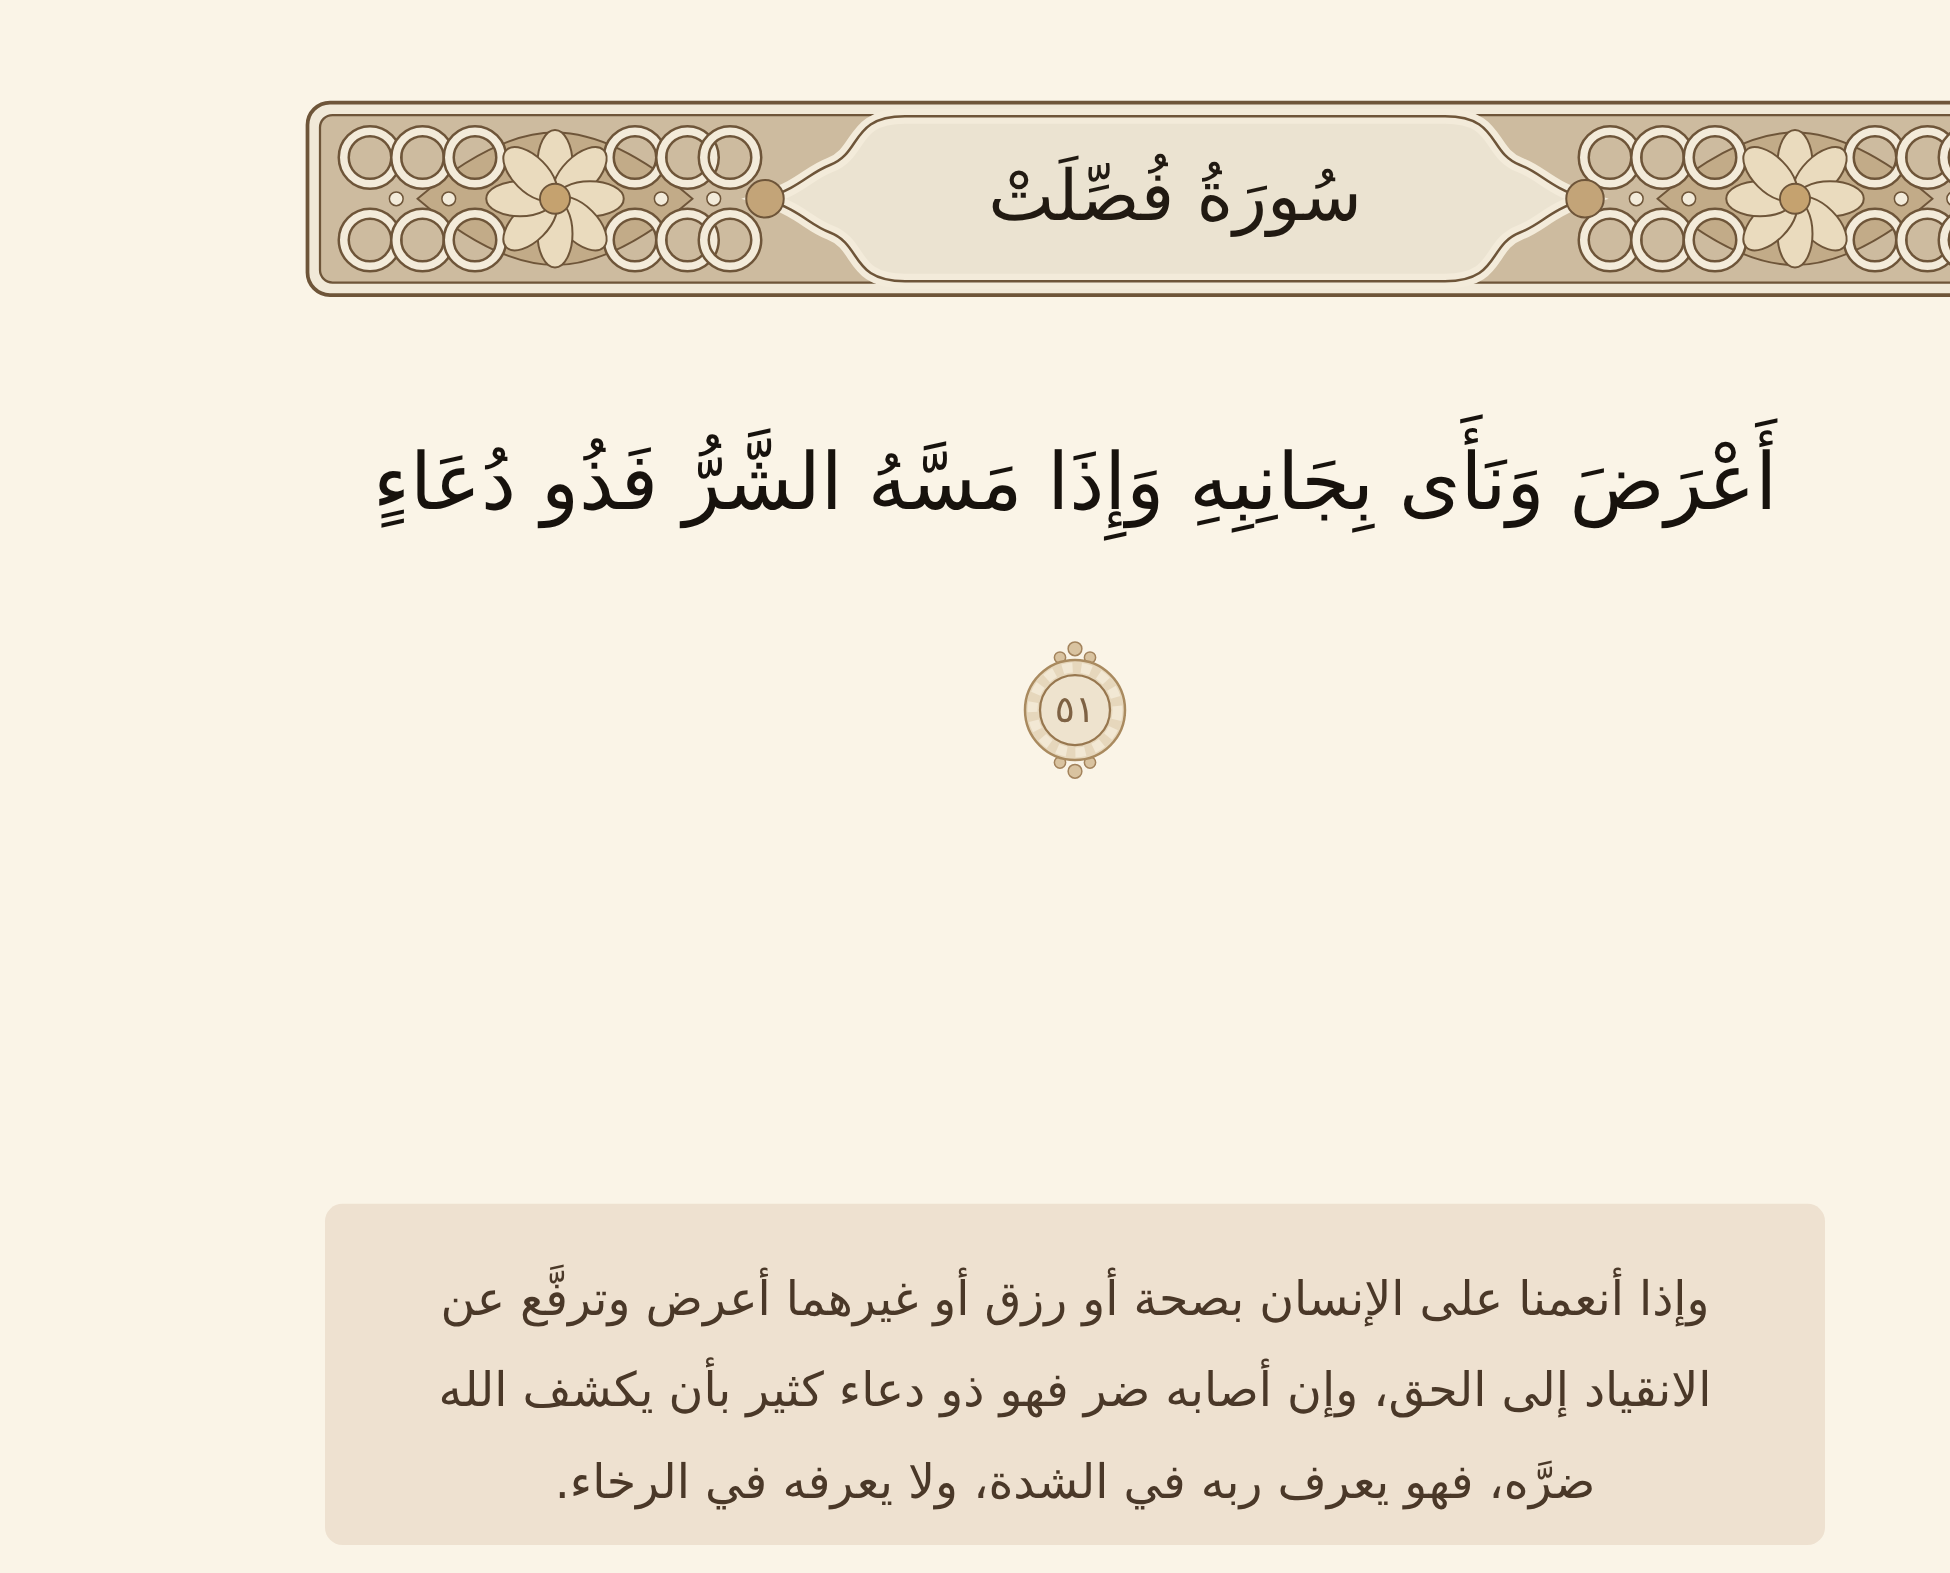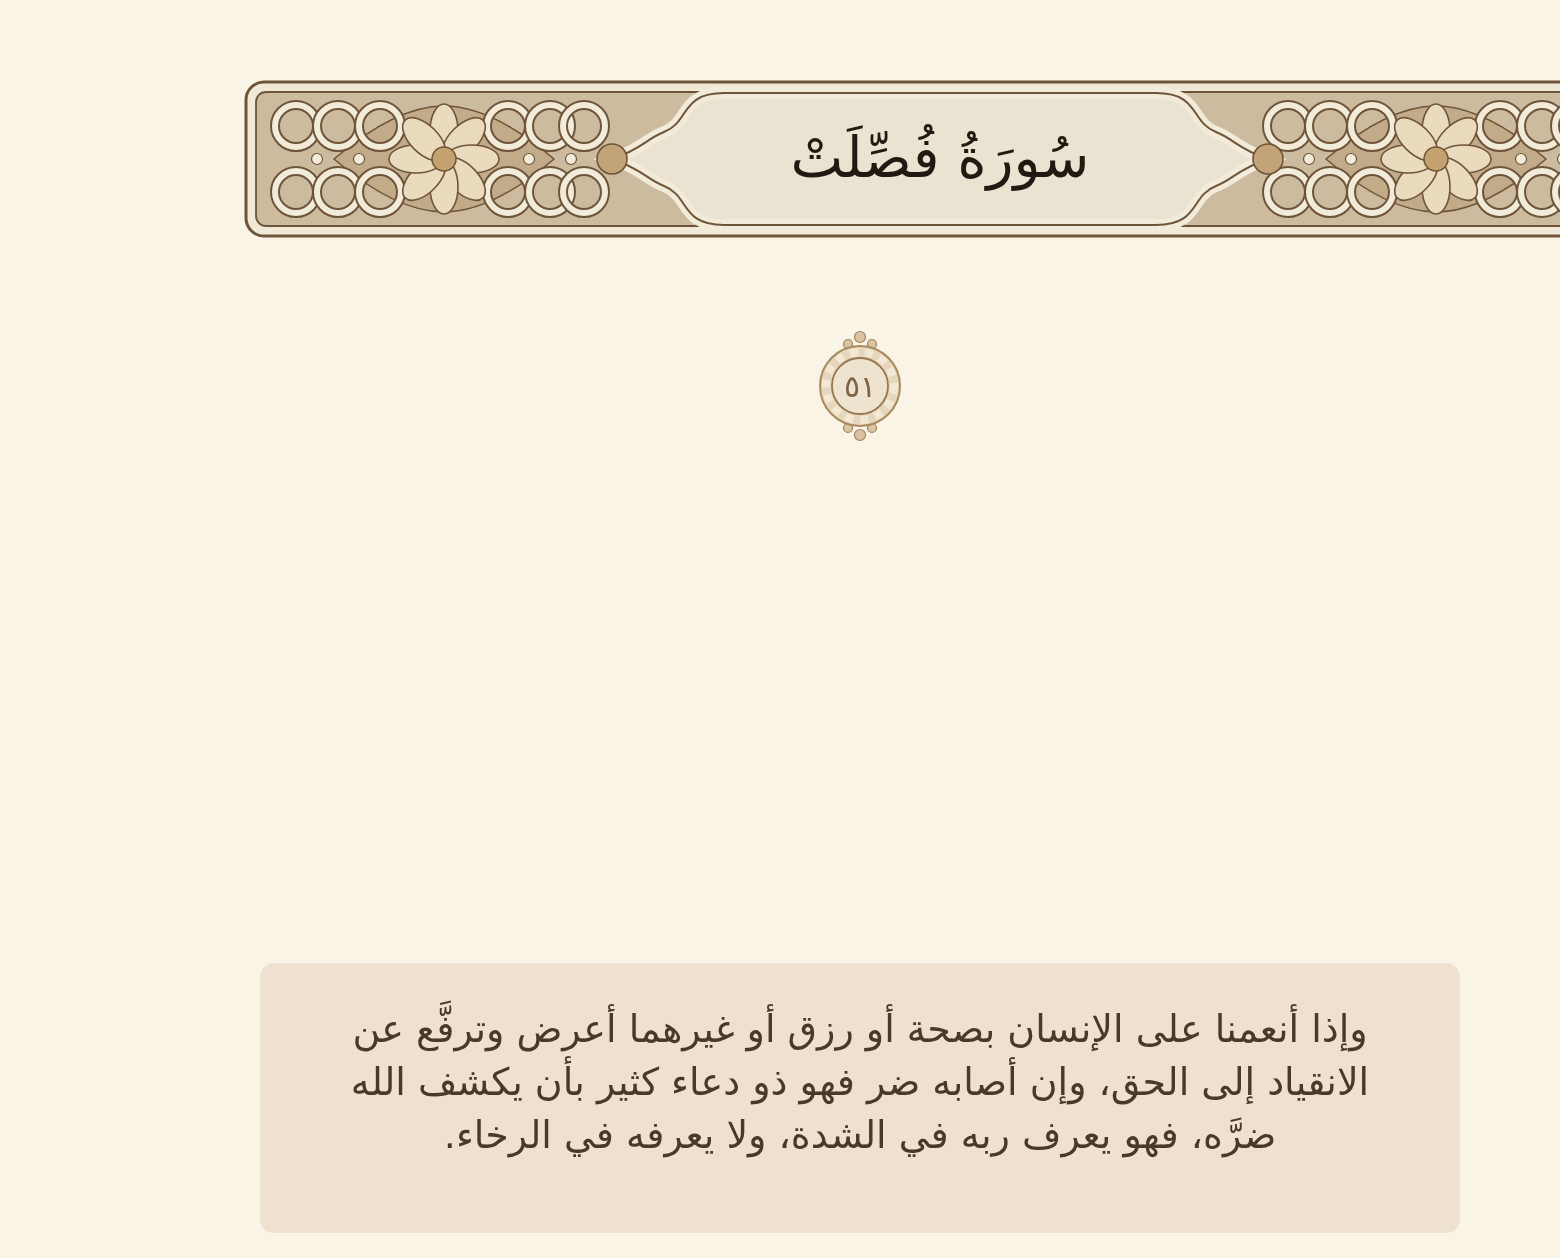--- a/index.html
+++ b/index.html
@@ -67,21 +67,21 @@
     left: 100px; right: 100px; top: 963px;
     min-height: 270px;
     background: #EEE1D0;
     border-radius: 14px;
     padding: 40px 70px 14px;
     box-sizing: border-box;
   }
   .tafsir-text {
     margin: 0;
     font-size: 38px;
-    line-height: 53px;
+    line-height: 73px;
     color: #4A3828;
     text-align: center;
   }
 </style>
 </head>
 <body>
 
 <div class="page">
 
   <div class="banner">
@@ -134,20 +134,21 @@
 
       <path d="M 480 13 C 436 13 446 42 420 52 C 402 59 398 69 368 79 C 398 89 402 99 420 106 C 446 116 436 145 480 145 L 912 145 C 956 145 946 116 972 106 C 990 99 994 89 1024 79 C 994 69 990 59 972 52 C 946 42 956 13 912 13 Z" fill="#EBE3D1" stroke="#F3EBDA" stroke-width="12"></path>
       <path d="M 480 13 C 436 13 446 42 420 52 C 402 59 398 69 368 79 C 398 89 402 99 420 106 C 446 116 436 145 480 145 L 912 145 C 956 145 946 116 972 106 C 990 99 994 89 1024 79 C 994 69 990 59 972 52 C 946 42 956 13 912 13 Z" fill="none" stroke="#6E5539" stroke-width="2"></path>
       <circle cx="368" cy="79" r="15" fill="#C3A478" stroke="#6E5539" stroke-width="1.6"></circle>
       <circle cx="1024" cy="79" r="15" fill="#C3A478" stroke="#6E5539" stroke-width="1.6"></circle>
     </svg>
     <div class="banner-title">سُورَةُ فُصِّلَتْ</div>
   </div>
 
   <div class="verse-block">
+    <div class="verse-line">أَعْرَضَ وَنَأَى بِجَانِبِهِ وَإِذَا مَسَّهُ الشَّرُّ فَذُو دُعَاءٍ</div>
     <div class="verse-line verse-line-last">
       <svg class="medallion" viewBox="0 0 104 114">
 
         <circle cx="52" cy="8" r="5.5" fill="#D9C3A0" stroke="#A3835C" stroke-width="1.2"></circle>
         <circle cx="40" cy="15" r="4.5" fill="#D9C3A0" stroke="#A3835C" stroke-width="1.2"></circle>
         <circle cx="64" cy="15" r="4.5" fill="#D9C3A0" stroke="#A3835C" stroke-width="1.2"></circle>
 
         <circle cx="52" cy="106" r="5.5" fill="#D9C3A0" stroke="#A3835C" stroke-width="1.2"></circle>
         <circle cx="40" cy="99" r="4.5" fill="#D9C3A0" stroke="#A3835C" stroke-width="1.2"></circle>
         <circle cx="64" cy="99" r="4.5" fill="#D9C3A0" stroke="#A3835C" stroke-width="1.2"></circle>

